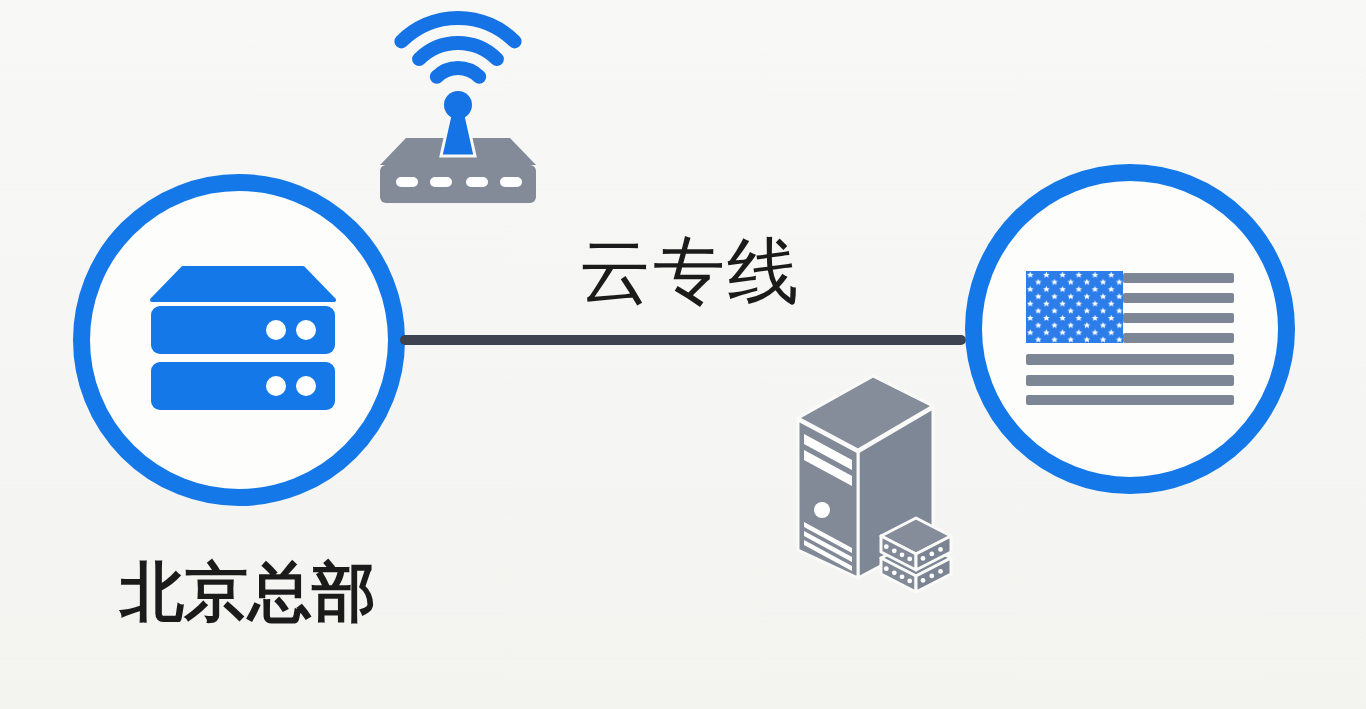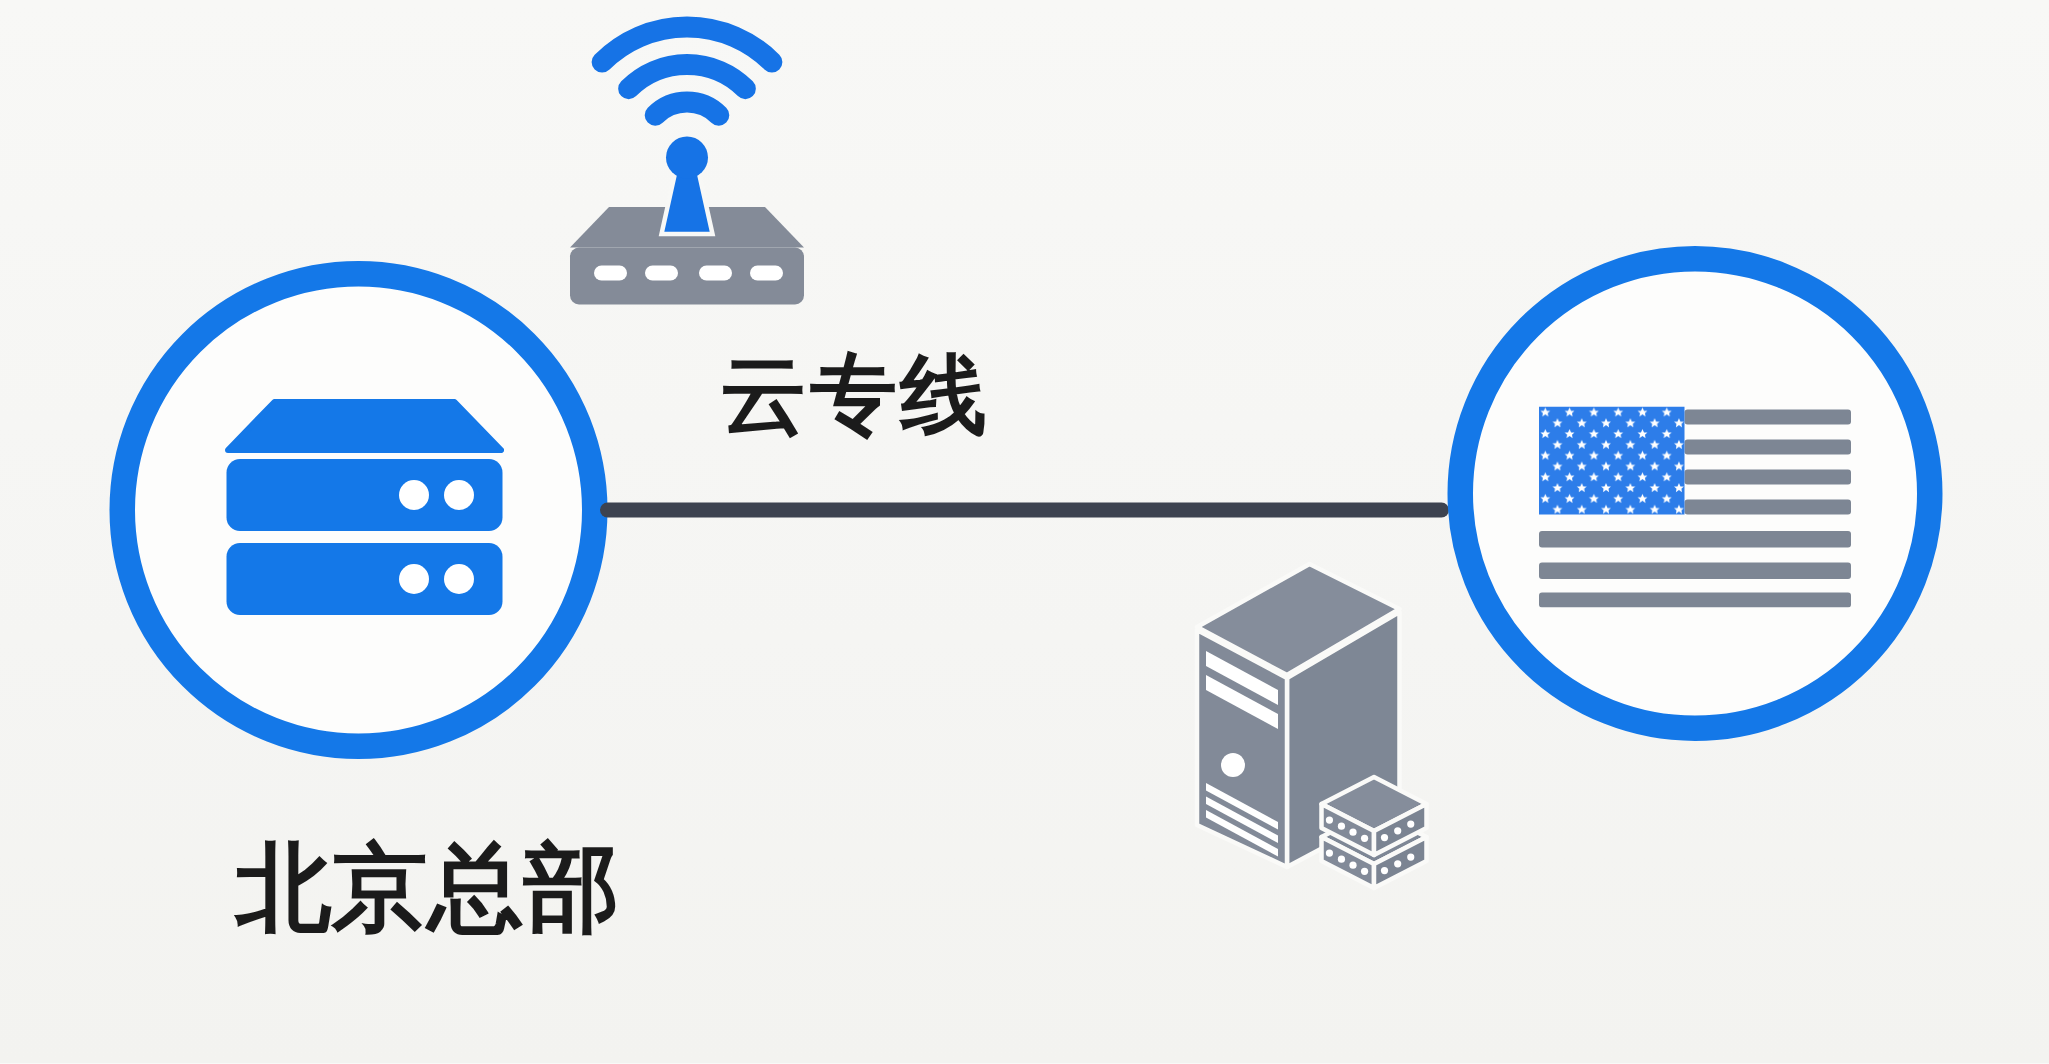--- a/index.html
+++ b/index.html
@@ -39,37 +39,37 @@
     left: 400px; top: 335px;
     width: 566px; height: 10px;
     background: #3d4350;
     border-radius: 5px;
   }
 
   .conn-label {
     position: absolute;
     left: 480px; top: 234px;
     width: 420px;
-    text-align: left;
-    font-size: 58px;
-    font-weight: 700;
+    text-align: center;
+    font-size: 72px;
+    font-weight: 400;
     color: #1b1b1b;
     line-height: 1.05;
     letter-spacing: 2px;
   }
 
   .node-label {
     position: absolute;
     font-size: 64px;
     font-weight: 700;
     color: #1b1b1b;
     line-height: 1.0;
     white-space: nowrap;
   }
-  .node-label.beijing { left: 120px; top: 560px; margin-left: 37px; }
+  .node-label.beijing { left: 120px; top: 560px; }
   .node-label.us      { left: 970px; top: 562px; letter-spacing: 1px; }
 
   .wifi-router-wrap  { left: 378px; top: 6px;   width: 160px; height: 200px; }
   .server-tower-wrap { left: 790px; top: 368px; width: 170px; height: 237px; }
   .server-stack-wrap { margin-left: 8px; }
   .us-flag-wrap      { margin-top: 22px; }
 </style>
 </head>
 <body>
 

